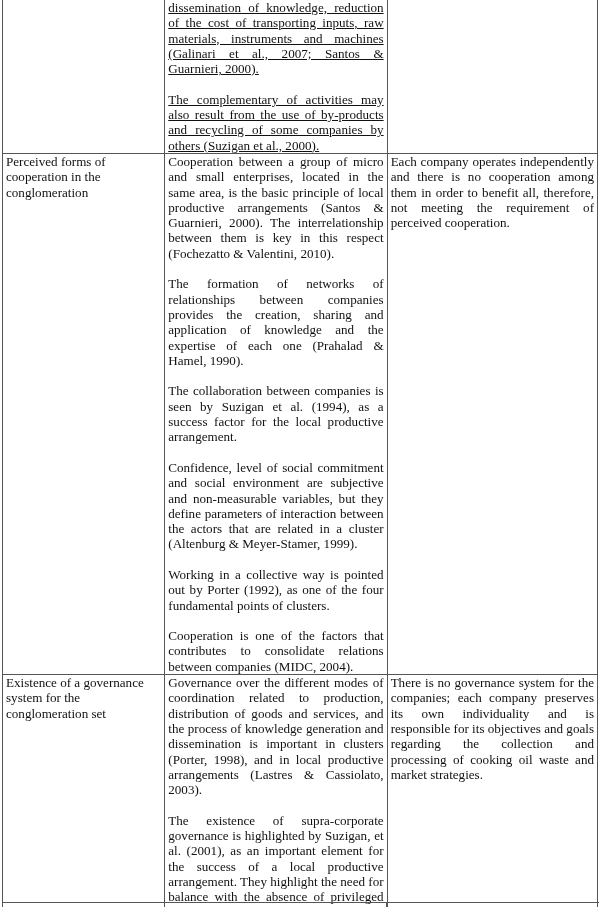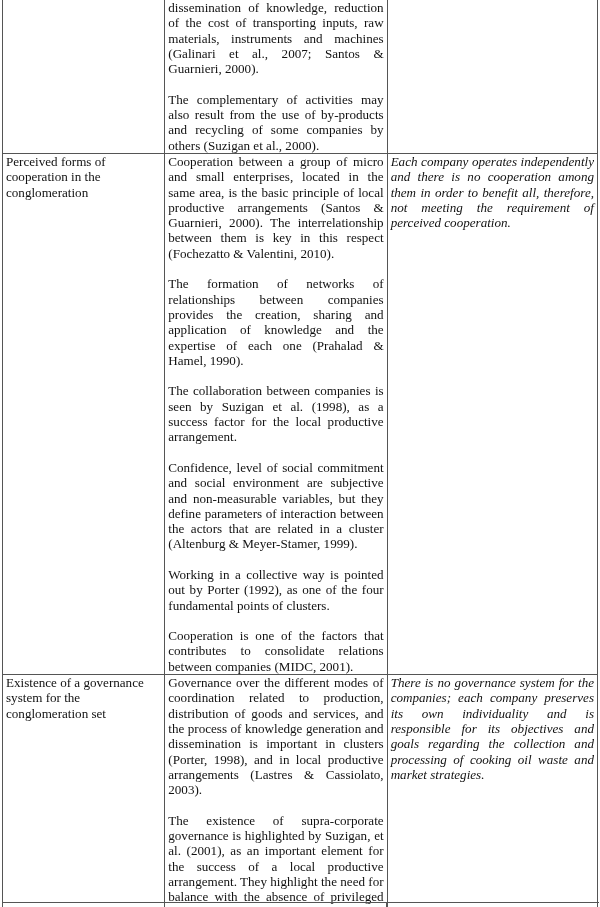--- a/index.html
+++ b/index.html
@@ -25,25 +25,25 @@
     }
     .table td {
       border: 1px solid #555555;
       vertical-align: top;
       padding: 0 3px;
       font-size: 13.1px;
       line-height: 15.3px;
     }
     .table td.c1 { width: 155px; text-align: left; }
     .table td.c2 { width: 215px; text-align: justify; }
-    .table td.c3 { width: 203px; text-align: justify; font-style: italic; }
+    .table td.c3 { width: 203px; text-align: justify; }
     .para { margin: 0 0 15.3px 0; }
     .para:last-child { margin-bottom: 0; }
     .row-top td { border-top: none; }
-    .row-top td.c2 { padding-top: 0; }
+    .row-top td.c2 { padding-top: 0; text-decoration: underline; }
     .trailing {
       position: absolute;
       left: 2px;
       top: 902px;
       width: 596px;
       height: 5px;
       border-left: 1px solid #555555;
       border-top: 1px solid #555555;
     }
     .trailing .v1 { position: absolute; left: 161px; top: 0; height: 5px; border-left: 1px solid #555555; }
@@ -61,24 +61,24 @@
       <p class="para">dissemination of knowledge, reduction of the cost of transporting inputs, raw materials, instruments and machines (Galinari et al., 2007; Santos &amp; Guarnieri, 2000).</p>
       <p class="para">The complementary of activities may also result from the use of by-products and recycling of some companies by others (Suzigan et al., 2000).</p>
     </td>
     <td class="c3"></td>
   </tr>
   <tr style="height:503px;">
     <td class="c1">Perceived forms of cooperation in the conglomeration</td>
     <td class="c2">
       <p class="para">Cooperation between a group of micro and small enterprises, located in the same area, is the basic principle of local productive arrangements (Santos &amp; Guarnieri, 2000). The interrelationship between them is key in this respect (Fochezatto &amp; Valentini, 2010).</p>
       <p class="para">The formation of networks of relationships between companies provides the creation, sharing and application of knowledge and the expertise of each one (Prahalad &amp; Hamel, 1990).</p>
-      <p class="para">The collaboration between companies is seen by Suzigan et al. (1998), as a success factor for the local productive arrangement.</p>
+      <p class="para">The collaboration between companies is seen by Suzigan et al. (1994), as a success factor for the local productive arrangement.</p>
       <p class="para">Confidence, level of social commitment and social environment are subjective and non-measurable variables, but they define parameters of interaction between the actors that are related in a cluster (Altenburg &amp; Meyer-Stamer, 1999).</p>
       <p class="para">Working in a collective way is pointed out by Porter (1992), as one of the four fundamental points of clusters.</p>
-      <p class="para">Cooperation is one of the factors that contributes to consolidate relations between companies (MIDC, 2001).</p>
+      <p class="para">Cooperation is one of the factors that contributes to consolidate relations between companies (MIDC, 2004).</p>
     </td>
     <td class="c3">Each company operates independently and there is no cooperation among them in order to benefit all, therefore, not meeting the requirement of perceived cooperation.</td>
   </tr>
   <tr style="height:251px;">
     <td class="c1">Existence of a governance system for the conglomeration set</td>
     <td class="c2">
       <p class="para">Governance over the different modes of coordination related to production, distribution of goods and services, and the process of knowledge generation and dissemination is important in clusters (Porter, 1998), and in local productive arrangements (Lastres &amp; Cassiolato, 2003).</p>
       <p class="para">The existence of supra-corporate governance is highlighted by Suzigan, et al. (2001), as an important element for the success of a local productive arrangement. They highlight the need for balance with the absence of privileged positions among companies. MIDC (2004), points out that governance helps</p>
     </td>
     <td class="c3">There is no governance system for the companies; each company preserves its own individuality and is responsible for its objectives and goals regarding the collection and processing of cooking oil waste and market strategies.</td>

